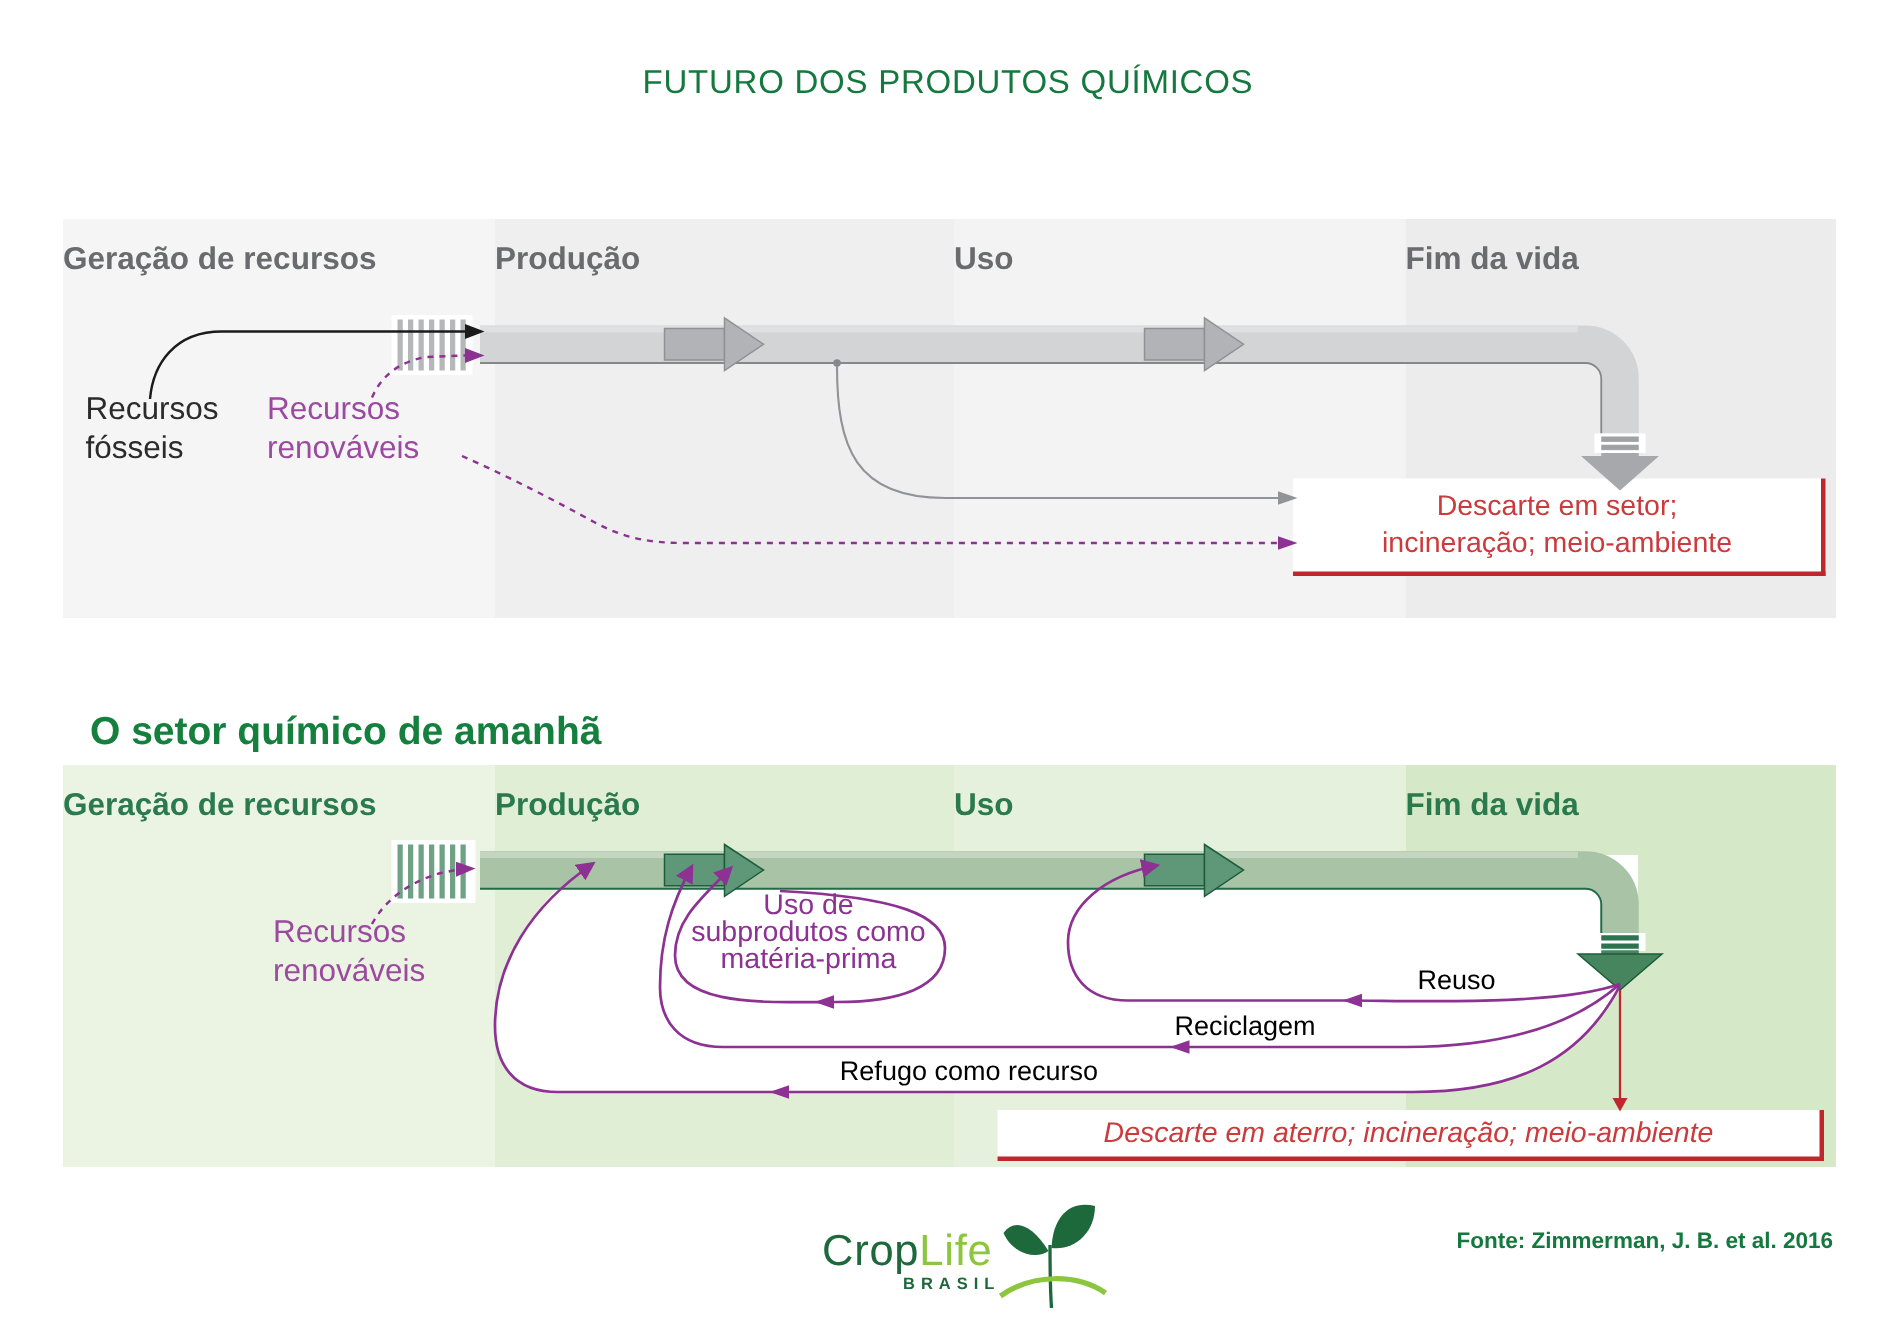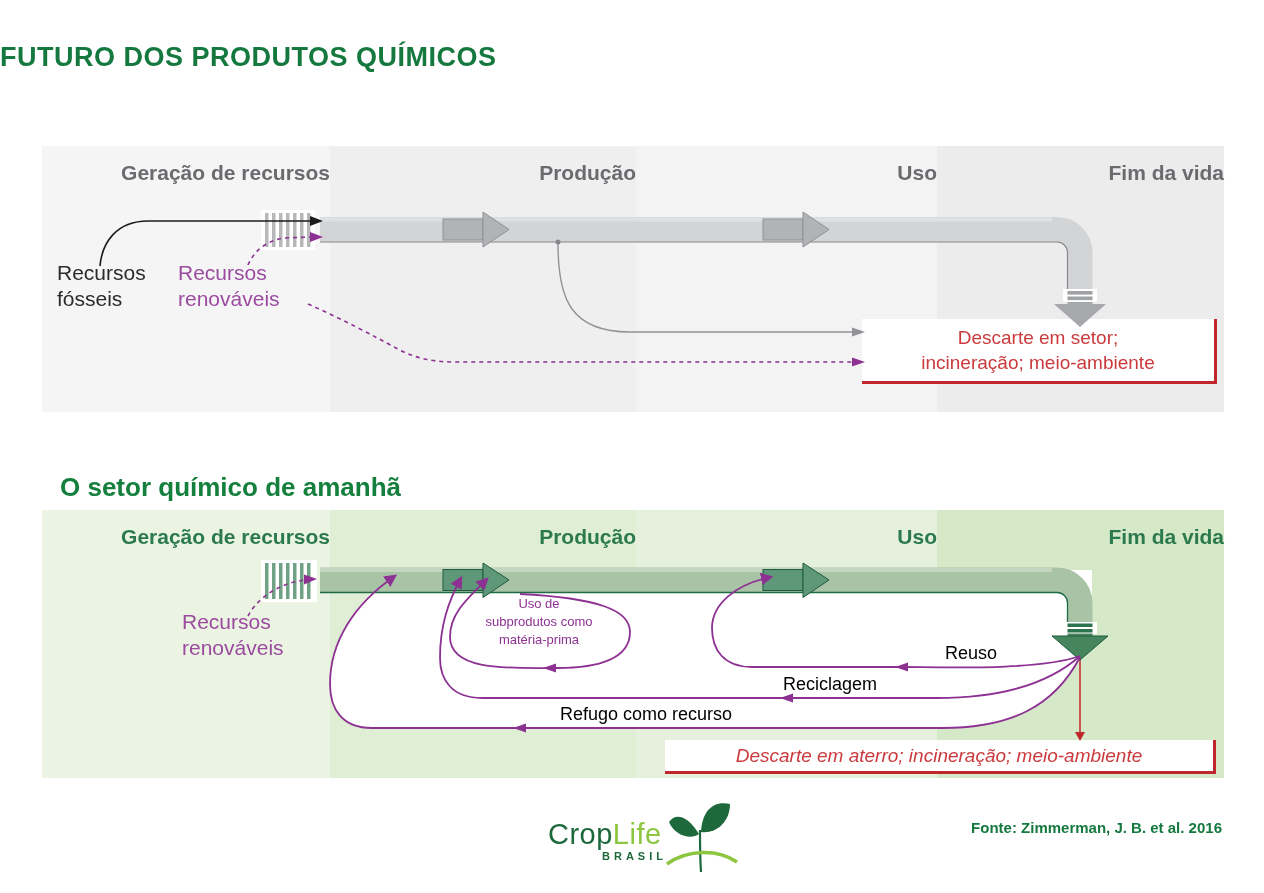--- a/index.html
+++ b/index.html
@@ -1,45 +1,45 @@
 <!DOCTYPE html>
 <html><head>
 <meta charset="utf-8">
 <style>
   html,body{margin:0;padding:0;background:#fff;}
   .page{position:relative;width:1264px;height:893px;background:#fff;overflow:hidden;
         font-family:"Liberation Sans","DejaVu Sans",sans-serif;}
-  .title{position:absolute;top:42px;left:0;width:100%;text-align:left;
-         font-size:27px;font-weight:700;letter-spacing:.5px;color:#15793f;}
+  .title{position:absolute;top:42px;left:0;width:100%;text-align:center;
+         font-size:22px;font-weight:400;letter-spacing:.5px;color:#15793f;}
   .section-heading{position:absolute;left:60px;font-size:26px;font-weight:700;}
   .sh-today{top:108px;color:#565759;}
   .sh-tomorrow{top:472px;color:#15803d;}
   .panel{position:absolute;left:42px;width:1182px;}
   .panel-today{top:146px;height:266px;}
   .panel-tomorrow{top:510px;height:268px;}
   .cols{position:absolute;inset:0;display:flex;z-index:0;}
   .col{height:100%;}
   .c0{width:288px;} .c1{width:306px;} .c2{width:301px;} .c3{width:287px;}
   .panel-today .c0{background:#f5f5f6;} .panel-today .c1{background:#efeff0;}
   .panel-today .c2{background:#f3f3f4;} .panel-today .c3{background:#ececed;}
   .panel-tomorrow .c0{background:#ebf4e3;} .panel-tomorrow .c1{background:#dfeed5;}
   .panel-tomorrow .c2{background:#e5f1dc;} .panel-tomorrow .c3{background:#d5e8c7;}
   .col-headers{position:absolute;top:15px;left:0;width:100%;display:flex;z-index:3;}
-  .col-headers span{display:block;text-align:right;font-size:21px;font-weight:600;}
+  .col-headers span{display:block;text-align:left;font-size:21px;font-weight:600;}
   .col-headers .h0{width:288px;} .col-headers .h1{width:306px;}
   .col-headers .h2{width:301px;} .col-headers .h3{width:287px;}
   .panel-today .col-headers span{color:#6a6b6e;}
   .panel-tomorrow .col-headers span{color:#2b7a4d;}
   .art{position:absolute;inset:0;z-index:2;pointer-events:none;}
   .lbl{position:absolute;z-index:3;line-height:26px;font-size:21px;}
   .lbl-fossil{left:15px;top:114px;color:#2b2b2b;}
   .lbl-renew1{left:136px;top:114px;color:#9b4a9f;}
   .lbl-renew2{left:140px;top:99px;color:#9b4a9f;}
   .lbl-byproducts{left:397px;top:85px;width:200px;text-align:center;
-                  font-size:13px;line-height:18px;color:#8d3193;}
+                  font-size:19px;line-height:18px;color:#8d3193;}
   .loop-lbl{position:absolute;z-index:3;color:#000000;font-size:18px;text-align:right;}
   .lbl-reuse{left:845px;top:133px;width:110px;}
   .lbl-recycling{left:700px;top:164px;width:135px;}
   .lbl-waste{left:430px;top:194px;width:260px;}
   .disposal{position:absolute;background:#fff;border-right:3px solid #c0272d;
             border-bottom:3px solid #c0272d;z-index:1;color:#cb3a3c;
             display:flex;align-items:center;justify-content:center;text-align:center;}
   .disposal-today{left:820px;top:173px;width:352px;height:62px;font-size:19px;line-height:25px;}
   .disposal-tomorrow{left:623px;top:230px;width:548px;height:31px;font-size:19px;font-style:italic;}
   .footer-logo{position:absolute;left:548px;top:800px;width:200px;height:80px;z-index:1;}

